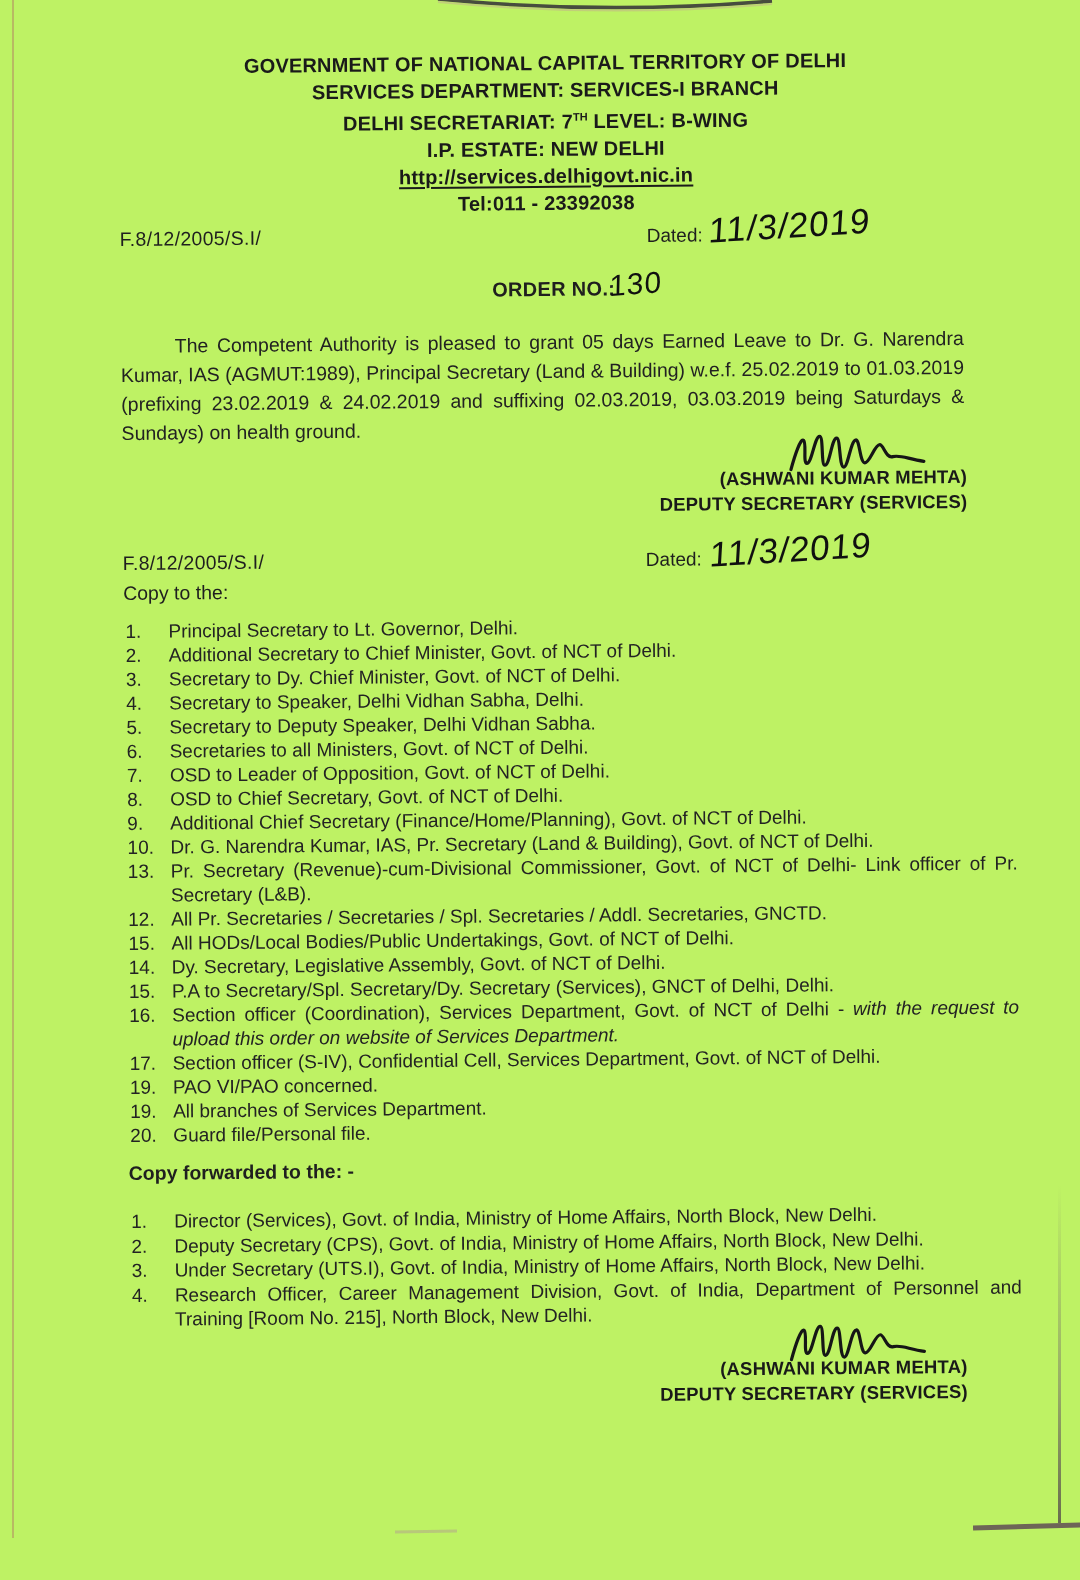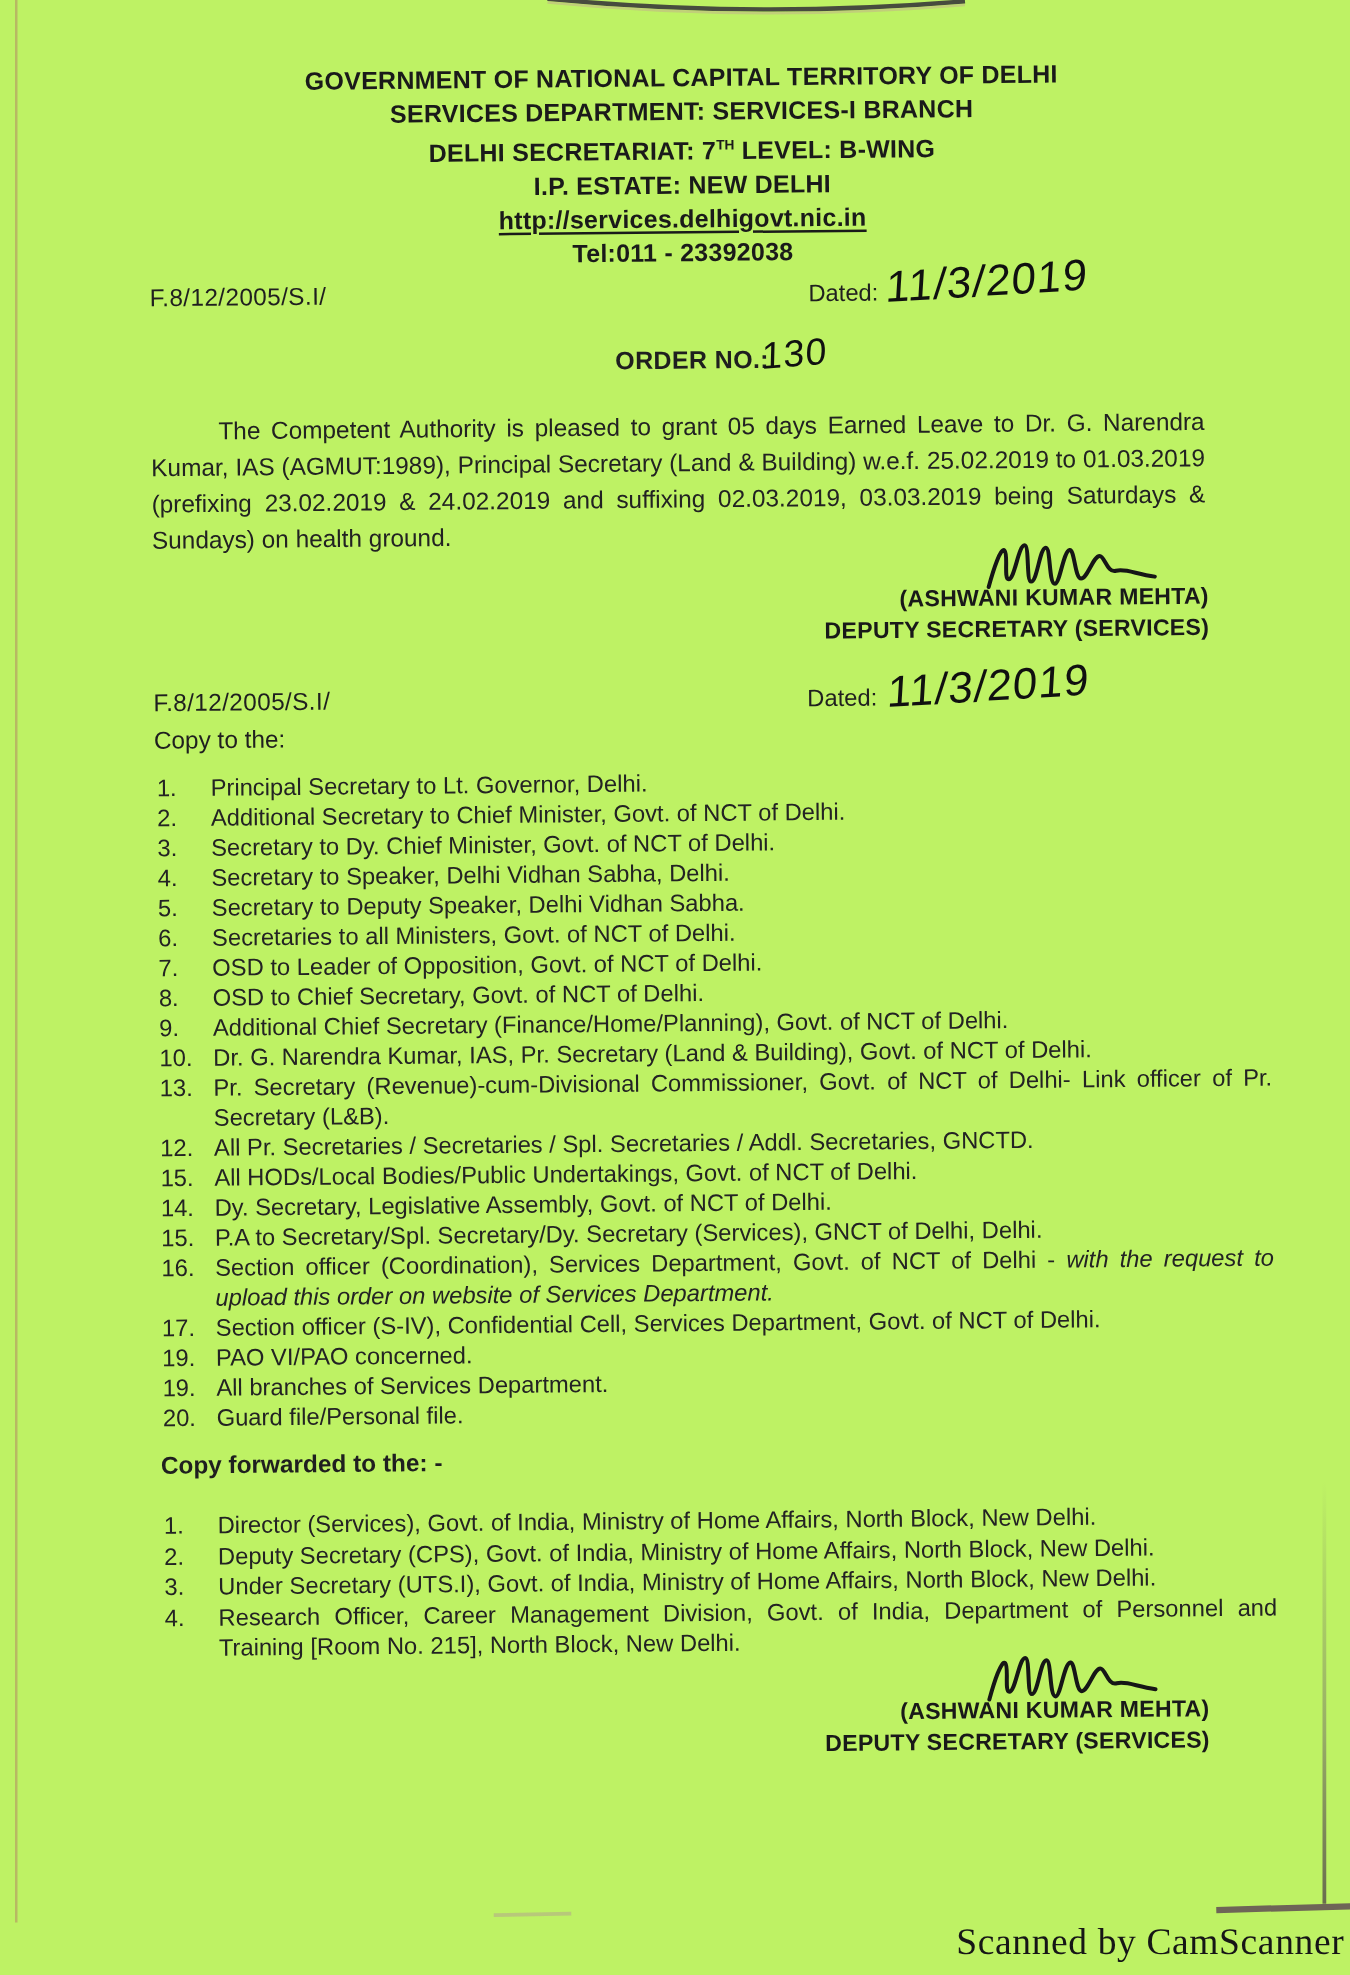--- a/index.html
+++ b/index.html
@@ -225,14 +225,13 @@
     <div class="abs sig" style="right:118px;top:1322px;">
       <svg width="140" height="46" viewBox="0 0 140 46">
         <path d="M4,40 C8,26 14,8 17,11 C20,14 16,34 20,34 C25,34 28,7 33,7 C37,7 34,36 38,36 C43,36 45,9 50,9 C54,9 52,38 57,38 C61,38 64,12 69,11 C73,10 73,34 78,34 C83,34 88,16 93,16 C97,16 99,30 106,28 C114,26 122,31 137,33" fill="none" stroke="#161616" stroke-width="3.2" stroke-linecap="round"></path>
       </svg>
       <div class="nm">(ASHWANI KUMAR MEHTA)</div>
       <div class="ttl">DEPUTY SECRETARY (SERVICES)</div>
     </div>
 
   </div>
 
-  <div class="abs watermark">Scanned by CamScanner</div>
 </div>
 
 </body></html>

